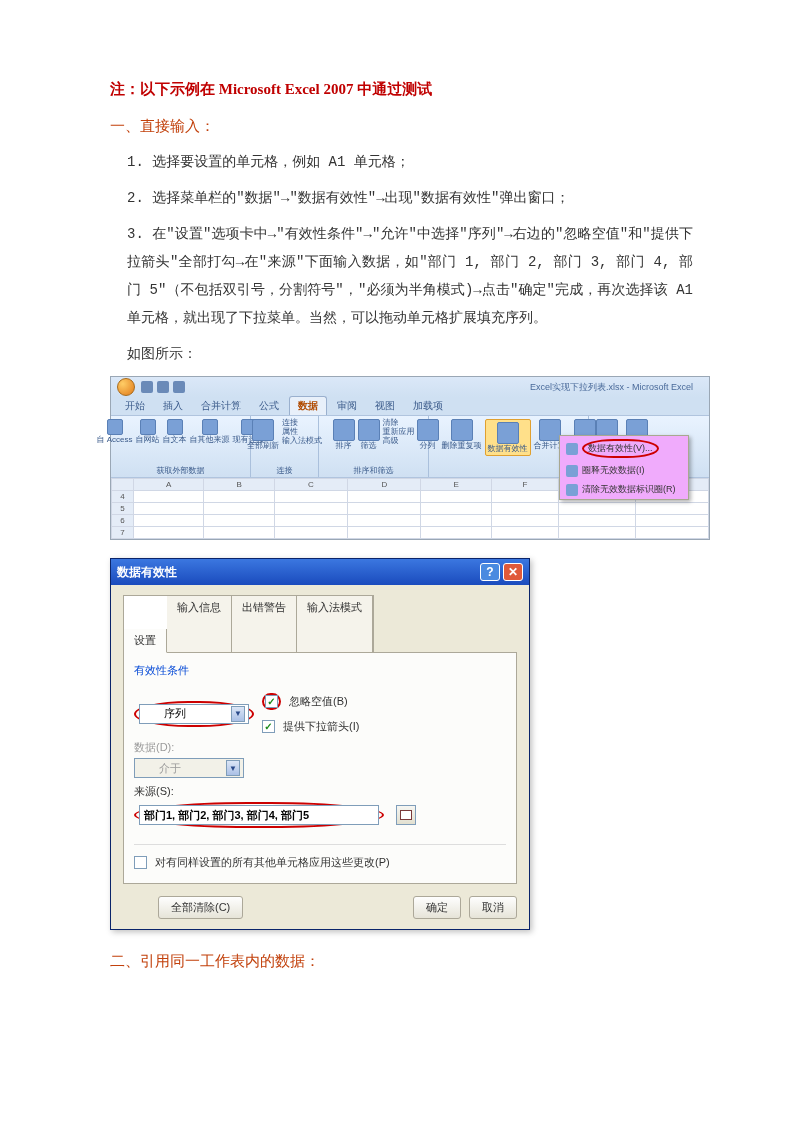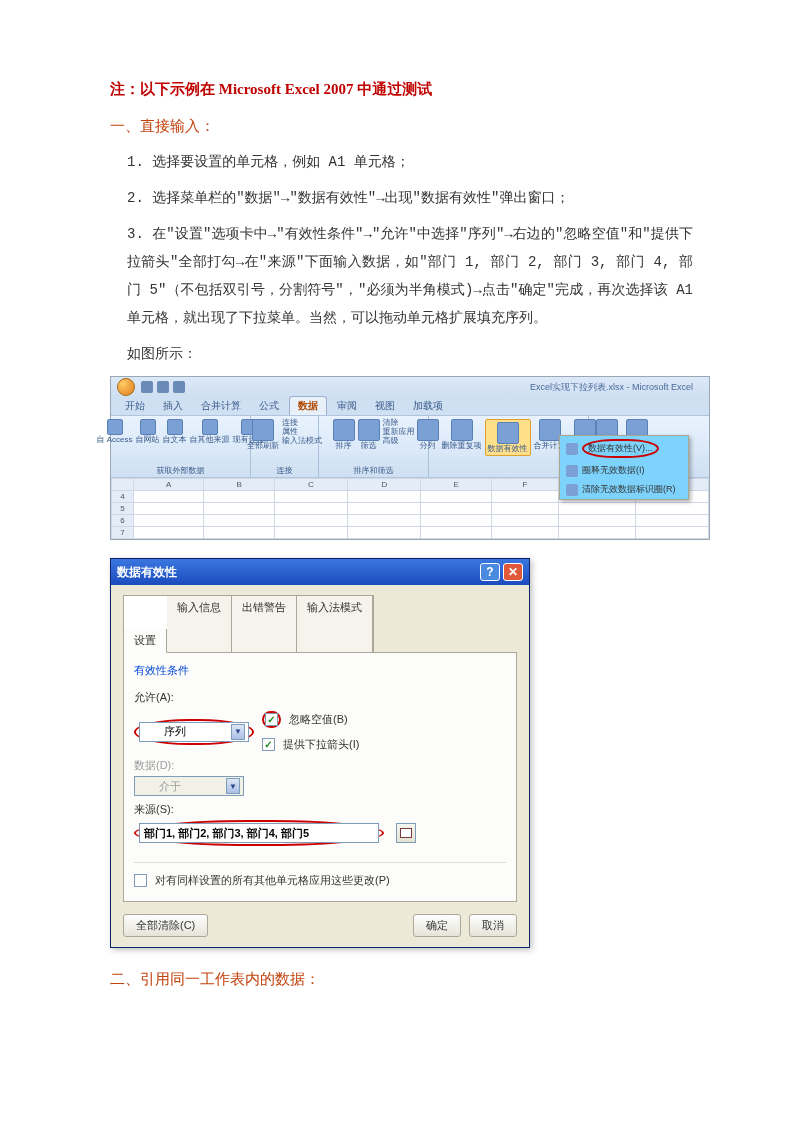--- a/index.html
+++ b/index.html
@@ -110,21 +110,21 @@
     position:relative;
   }
   .ri-grid table { border-collapse:collapse; width:100%; }
   .ri-grid td, .ri-grid th {
     border:1px solid #d0d7e5; height:12px; font-size:8px; color:#555;
     padding:0 2px;
   }
   .ri-grid th { background:#e4ecf7; text-align:center; font-weight:normal; }
   .ri-menu-float {
     position:absolute; right:20px; top:58px;
-    background:#7dd3fc; border:1px solid #a8a890;
+    background:#f0abfc; border:1px solid #a8a890;
     width:130px;
     box-shadow:2px 2px 4px rgba(0,0,0,0.3);
   }
   .ri-menu-float div {
     padding:3px 6px; font-size:9px; color:#333;
     display:flex; align-items:center; gap:4px;
   }
   .ri-menu-float .circled {
     border:2px solid #c00; border-radius:50%/60%;
     padding:1px 4px;
@@ -192,21 +192,21 @@
     border:1px solid #7f9db9;background:#fff;height:20px;
     padding:0 4px;font-size:11px;width:240px;
     display:flex;align-items:center;font-weight:bold;
   }
   .dlg-refbtn {
     width:20px;height:20px;border:1px solid #7f9db9;
     background:linear-gradient(#f6f6f2,#e2e0d0);
     display:flex;align-items:center;justify-content:center;margin-left:4px;
   }
   .dlg-refbtn-ico { width:12px;height:10px;border:1px solid #7a3a3a;background:#fff; }
-  .dlg-btns { display:flex; justify-content:space-between; margin-top:12px; }
+  .dlg-btns { display:flex; justify-content:space-between; margin-top:12px;margin-left:35px; }
   .dlg-btn {
     border:1px solid #aca899; background:linear-gradient(#fefefe,#e6e4d8);
     padding:3px 12px; font-size:11px; color:#333; border-radius:3px;
   }
   .red-ellipse {
     border:2px solid #c00; border-radius:50%/55%;
     padding:1px 3px;
   }
   .dlg-sep { border-top:1px solid #ddd; margin:16px 0 10px 0; }
 </style>
@@ -430,21 +430,20 @@
     <div class="dlg-body">
       <div class="dlg-tabs">
         <div class="dlg-tabitem active">设置</div>
         <div class="dlg-tabitem">输入信息</div>
         <div class="dlg-tabitem">出错警告</div>
         <div class="dlg-tabitem">输入法模式</div>
       </div>
       <div class="dlg-tabcontent">
         <div class="dlg-fieldset-title">有效性条件</div>
 
-        <div class="dlg-label">允许(A):</div>
         <div class="dlg-row">
           <span class="red-ellipse">
             <span class="dlg-select">
               <span>序列</span>
               <span class="dlg-select-arrow">▼</span>
             </span>
           </span>
           <div style="display:flex;flex-direction:column;gap:3px;">
             <div class="dlg-row">
               <span class="red-ellipse" style="padding:0 1px">

